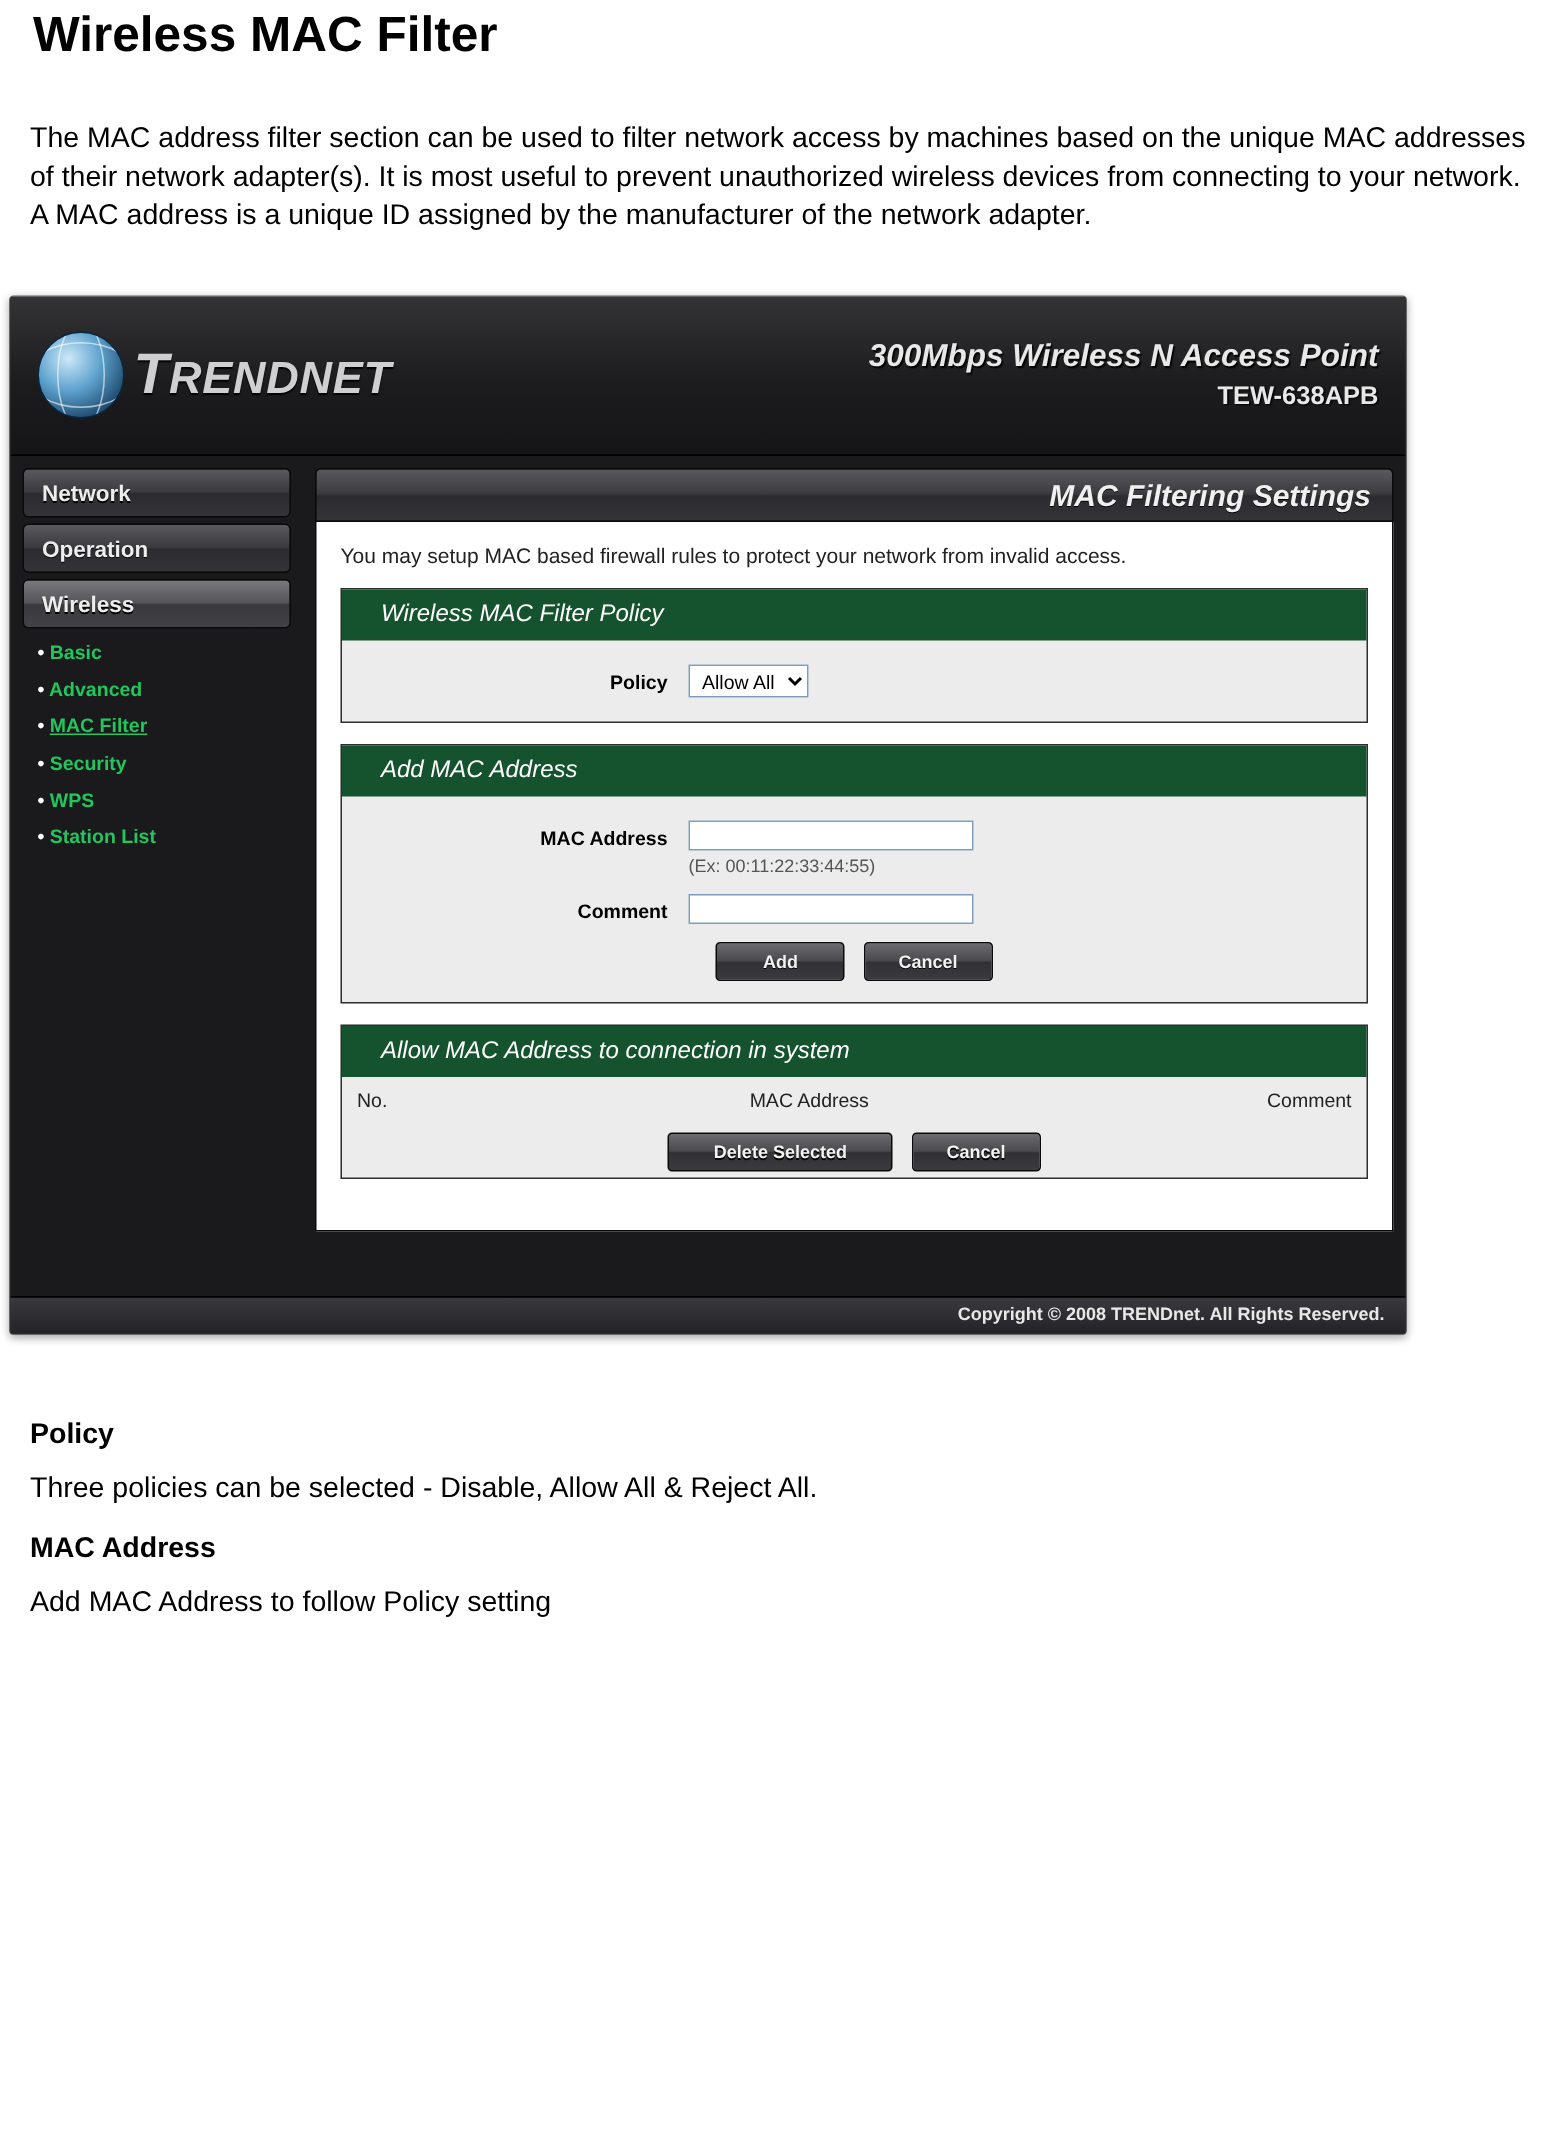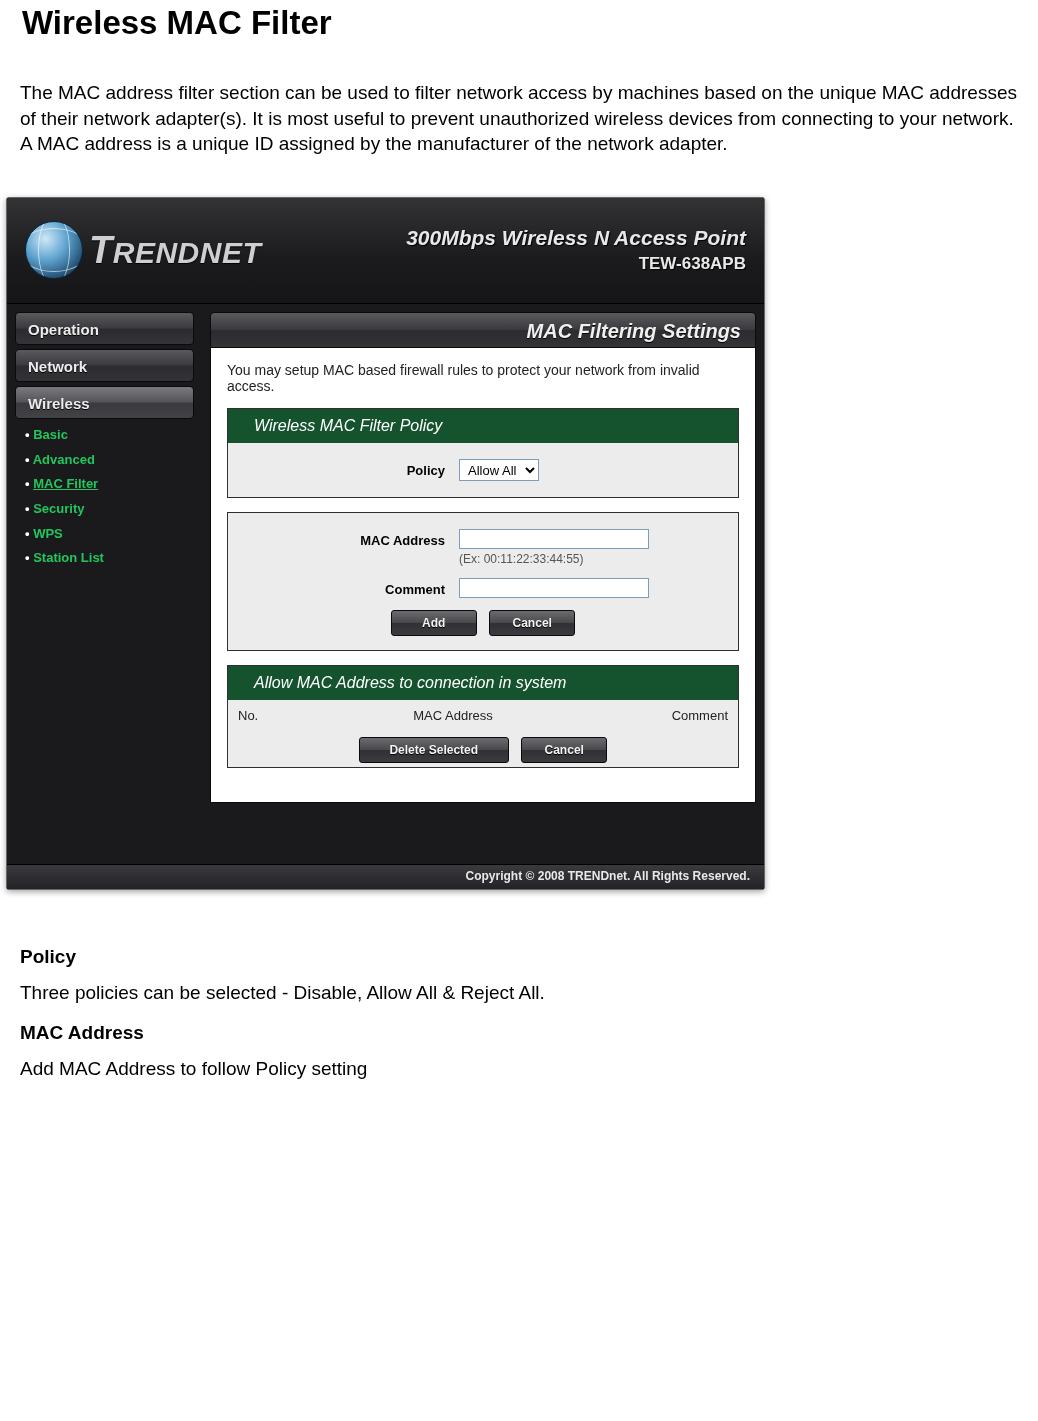--- a/index.html
+++ b/index.html
@@ -2,21 +2,21 @@
 <html><head>
 <meta charset="utf-8">
 <style>
   * { margin: 0; padding: 0; box-sizing: border-box; }
   body { font-family: Verdana, Arial, sans-serif; width: 1038px; background: #fff; color: #000; }
   .page { padding: 0 20px 20px 20px; }
   .heading { font: bold 33px "Arial Black", Arial, sans-serif; margin: 4px 0 38px 2px; }
   .intro { font: 19px/1.35 Verdana, Arial, sans-serif; margin: 0 0 40px 0; }
 
   .shot {
-    width: 759px; margin-left: -14px;
+    width: 932px; margin-left: -14px;
     border: 1px solid #666; background: #000;
     border-radius: 3px;
     box-shadow: 0 2px 6px rgba(0,0,0,.35);
   }
   .header {
     display: flex; align-items: center; justify-content: space-between;
     height: 106px; padding: 0 18px;
     background: linear-gradient(#333335, #1c1c1e 55%, #151517);
     border-bottom: 1px solid #000;
   }
@@ -132,22 +132,22 @@
         <span class="logotext"><span class="big">T</span>RENDNET</span>
       </div>
       <div class="subhead">
         <div class="l1">300Mbps Wireless N Access Point</div>
         <div class="l2">TEW-638APB</div>
       </div>
     </div>
 
     <div class="body">
       <div class="sidebar">
+        <div class="navbtn">Network</div>
         <div class="navbtn">Operation</div>
-        <div class="navbtn">Network</div>
         <div class="navbtn expanded">Wireless</div>
         <ul class="subnav">
           <li><span>Basic</span></li>
           <li><span>Advanced</span></li>
           <li class="active"><span>MAC Filter</span></li>
           <li><span>Security</span></li>
           <li><span>WPS</span></li>
           <li><span>Station List</span></li>
         </ul>
       </div>
@@ -165,20 +165,21 @@
                 <div class="ctl">
                   <select>
                     <option>Allow All</option>
                   </select>
                 </div>
               </div>
             </div>
           </div>
 
           <div class="panel">
+            <div class="phdr">Add MAC Address</div>
             <div class="pbody">
               <div class="row">
                 <div class="lab">MAC Address</div>
                 <div class="ctl">
                   <input type="text" style="">
                   <div class="hint">(Ex: 00:11:22:33:44:55)</div>
                 </div>
               </div>
               <div class="row">
                 <div class="lab">Comment</div>

